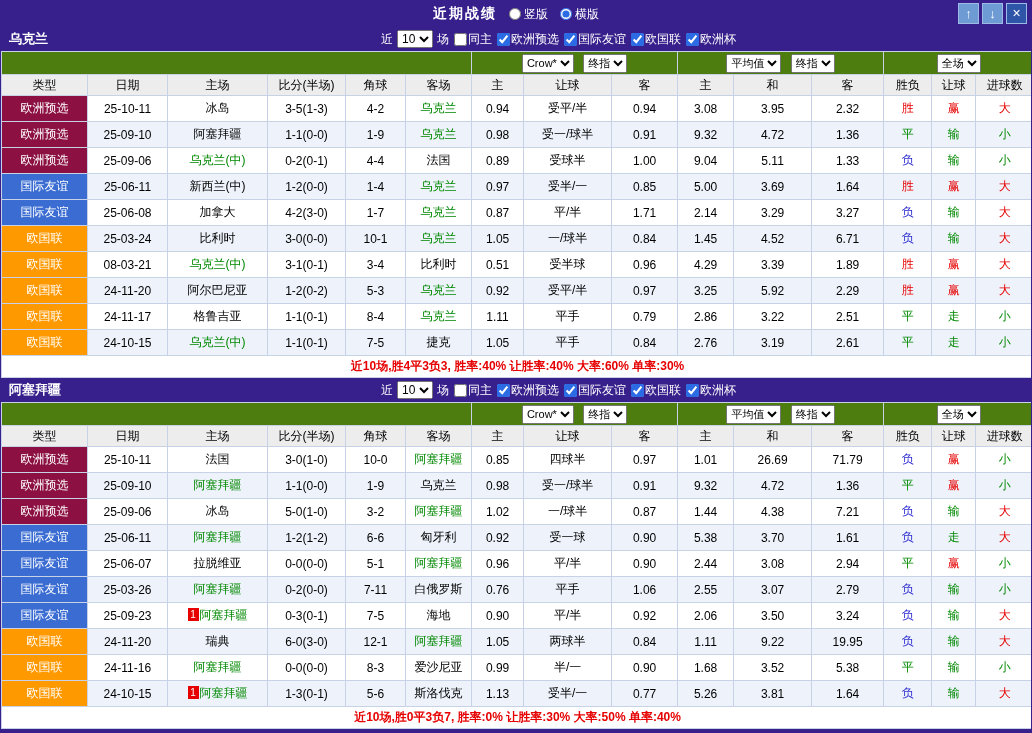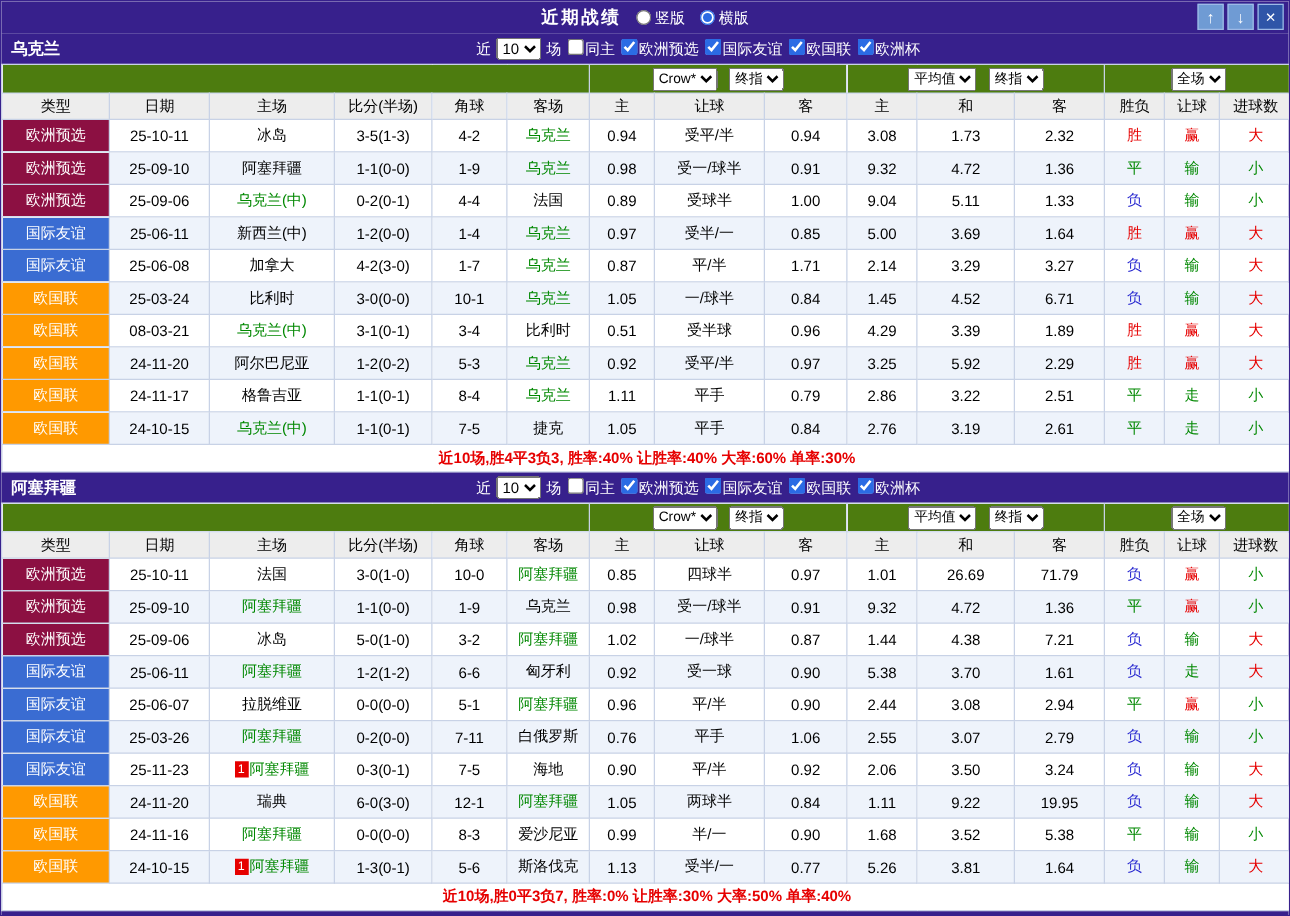--- a/index.html
+++ b/index.html
@@ -10,21 +10,21 @@
   .title { font-size:14px; font-weight:bold; letter-spacing:2px; }
   .radio-lbl { display:flex; align-items:center; gap:3px; font-size:12px; cursor:pointer; color:#fff; }
   .radio-lbl input { width:12px; height:12px; accent-color:#2b6be4; }
   .win-btns { position:absolute; right:4px; top:2px; display:flex; gap:3px; }
   .win-btn { width:21px; height:21px; border:1px solid #9db9e6; background:#6f9bd4; color:#fff; font-size:13px; line-height:19px; text-align:center; cursor:pointer; padding:0; }
   .win-btn.close { background:#2f55a8; font-size:14px; }
   .teambar { background:#37208c; height:24px; flex:0 0 24px; display:flex; align-items:center; padding:0 8px; position:relative; color:#fff; }
   .team-name { font-size:13px; font-weight:bold; }
   .team-filters { position:absolute; left:380px; display:flex; align-items:center; gap:2px; font-size:12px; white-space:nowrap; }
   .team-filters select { font-size:12px; height:18px; margin:0 2px; }
-  .chk { display:flex; align-items:flex-start; margin-left:3px; cursor:pointer; }
+  .chk { display:flex; align-items:center; margin-left:3px; cursor:pointer; }
   .chk input { width:13px; height:13px; accent-color:#2b6be4; margin-right:1px; }
   table { width:1032px; border-collapse:collapse; table-layout:fixed; font-size:12px; flex:0 0 auto; }
   td, th { border:1px solid #c8d2e6; text-align:center; white-space:nowrap; overflow:hidden; padding:0; color:#000; }
   .selrow td { height:23px; background:#4d7c0f; }
   .selrow select { font-size:11px; height:19px; margin:0 3px; }
   .cols th { height:21px; background:#ededed; font-weight:normal; }
   tbody td { height:26px; }
   tbody tr.alt td { background:#eef3fb; }
   tbody tr.alt td.type-cell { background:inherit; }
   .tm-g { color:#008800; }
@@ -141,21 +141,21 @@
           <td class="type-cell" style="background: rgb(140, 16, 66); color: rgb(255, 255, 255);">欧洲预选</td>
           <td>25-10-11</td>
           <td>冰岛</td>
           <td class="score">3-5(1-3)</td>
           <td>4-2</td>
           <td class="tm-g">乌克兰</td>
           <td>0.94</td>
           <td>受平/半</td>
           <td>0.94</td>
           <td>3.08</td>
-          <td>1.73</td>
+          <td>3.95</td>
           <td>2.32</td>
           <td style="color: rgb(230, 0, 0);">胜</td>
           <td style="color: rgb(230, 0, 0);">赢</td>
           <td style="color: rgb(230, 0, 0);">大</td>
         </tr>
         <tr class="alt">
           <td class="type-cell" style="background: rgb(140, 16, 66); color: rgb(255, 255, 255);">欧洲预选</td>
           <td>25-09-10</td>
           <td>阿塞拜疆</td>
           <td class="score">1-1(0-0)</td>
@@ -492,21 +492,21 @@
           <td>1.06</td>
           <td>2.55</td>
           <td>3.07</td>
           <td>2.79</td>
           <td style="color: rgb(42, 42, 208);">负</td>
           <td style="color: rgb(0, 136, 0);">输</td>
           <td style="color: rgb(0, 136, 0);">小</td>
         </tr>
         <tr>
           <td class="type-cell" style="background: rgb(58, 108, 210); color: rgb(255, 255, 255);">国际友谊</td>
-          <td>25-11-23</td>
+          <td>25-09-23</td>
           <td class="tm-g"><span class="rc">1</span>阿塞拜疆</td>
           <td class="score">0-3(0-1)</td>
           <td>7-5</td>
           <td>海地</td>
           <td>0.90</td>
           <td>平/半</td>
           <td>0.92</td>
           <td>2.06</td>
           <td>3.50</td>
           <td>3.24</td>

